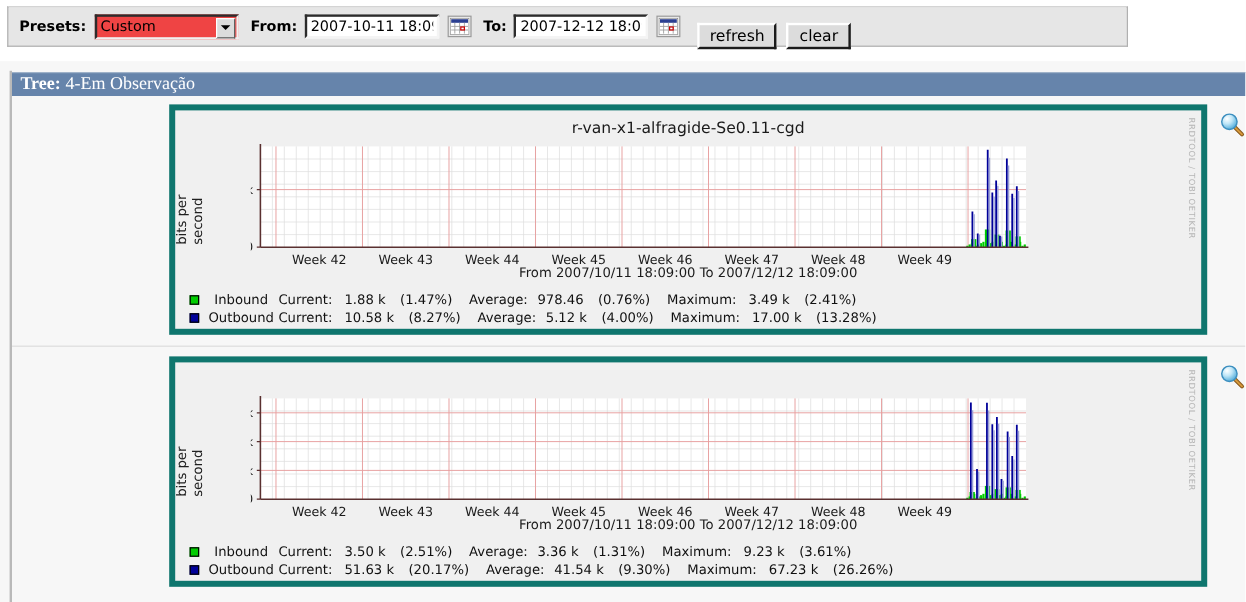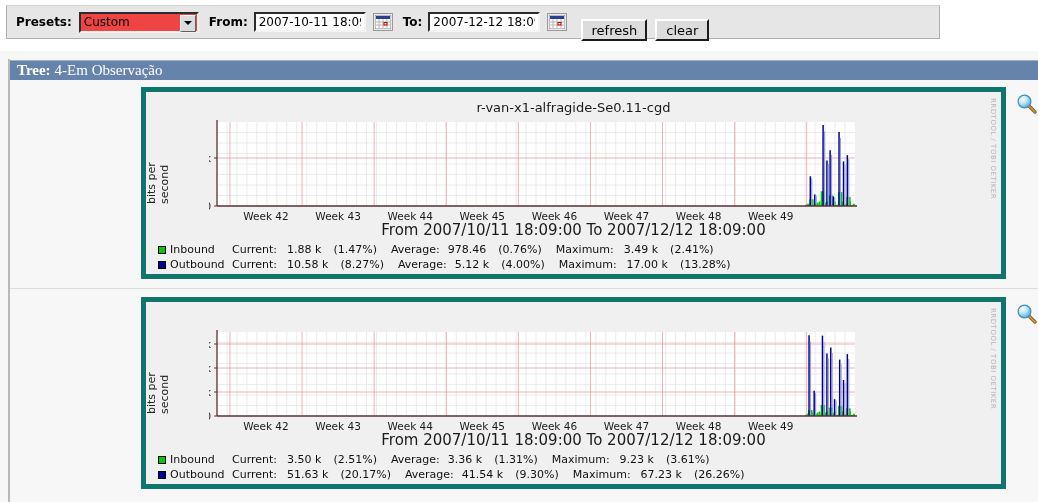--- a/index.html
+++ b/index.html
@@ -225,34 +225,34 @@
     display: flex;
     align-items: center;
     justify-content: center;
     font-family: "DejaVu Sans", sans-serif;
   }
   .daterange {
     position: absolute;
     left: 0; right: 0;
     top: 129px;
     text-align: center;
-    font-size: 15px;
+    font-size: 11px;
     color: #1a1a1a;
     font-family: "DejaVu Sans", sans-serif;
   }
   .legend {
     position: absolute;
     left: 12px;
     top: 150px;
     font-size: 11px;
     color: #101010;
     font-family: "DejaVu Sans", sans-serif;
     line-height: 15px;
   }
-  .legend-row { display: flex; align-items: center; white-space: pre; }
+  .legend-row { display: flex; align-items: center; white-space: pre; text-align: center; }
   .swatch {
     width: 8px; height: 8px;
     display: inline-block;
     margin-right: 4px;
     border: 1px solid #000000;
     box-sizing: border-box;
     flex: 0 0 auto;
   }
   .lg-name { display:inline-block; width: 62px; }
   .lg-kv  { display:inline-block; }

